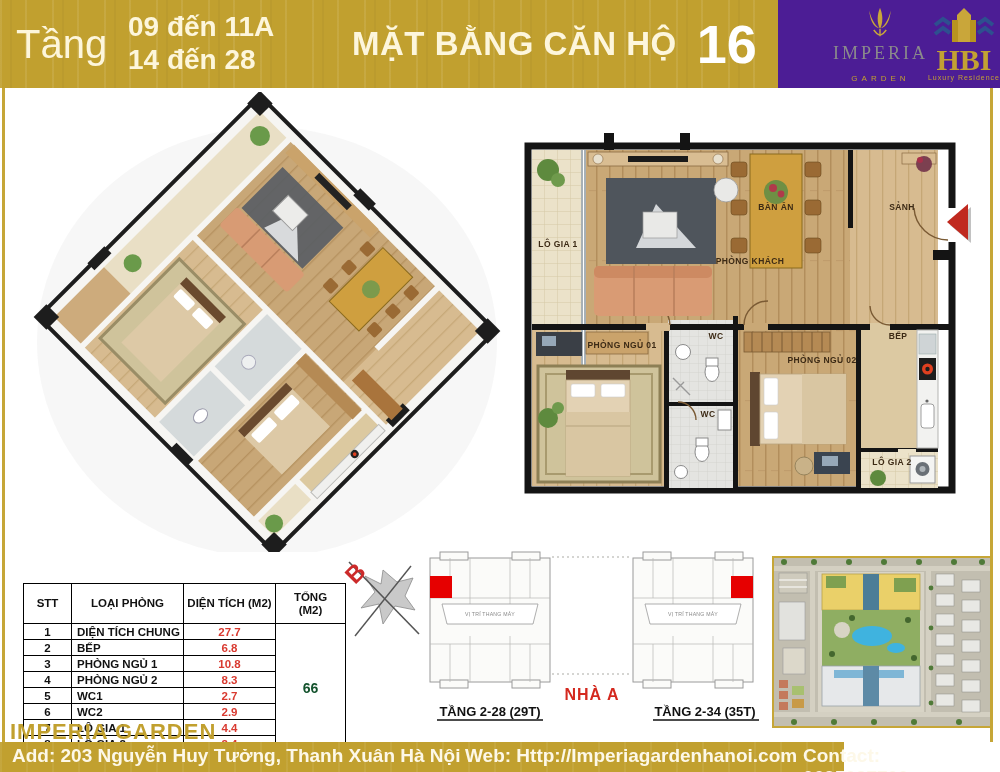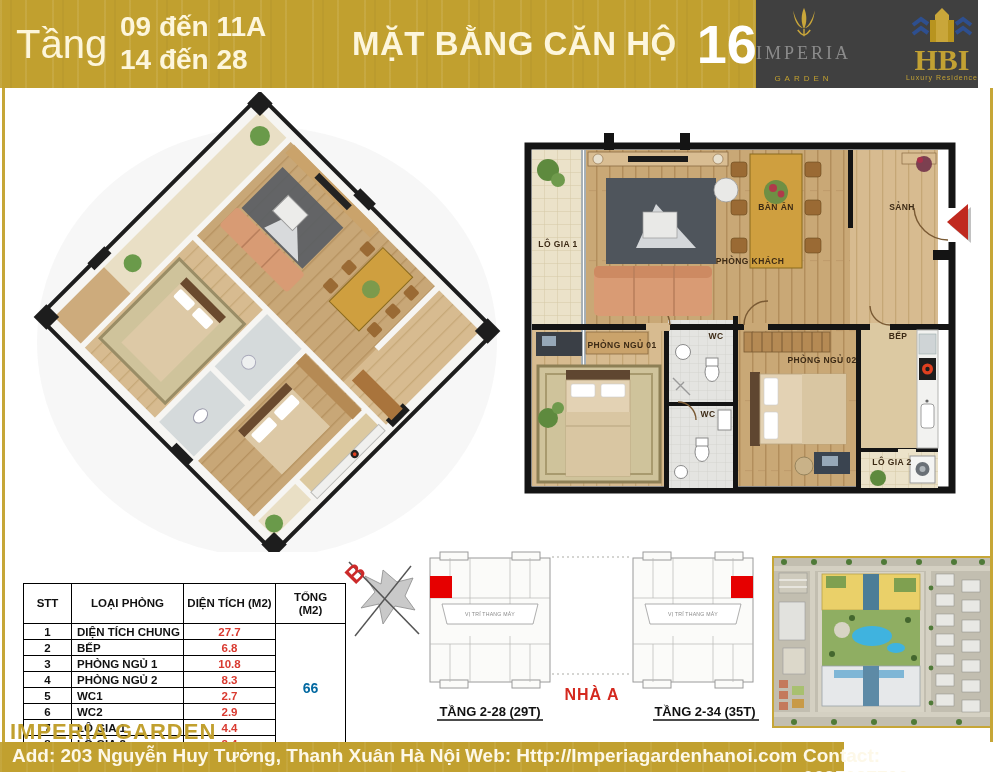--- a/index.html
+++ b/index.html
@@ -14,32 +14,32 @@
     position:absolute; left:0; top:0; width:778px; height:88px;
     background:
       repeating-linear-gradient(90deg, rgba(255,255,255,.09) 0 2px, transparent 2px 25px, rgba(255,255,255,.09) 25px 27px, transparent 27px 52px),
       repeating-linear-gradient(90deg, transparent 0 10px, rgba(0,0,0,.03) 10px 12px, transparent 12px 52px),
       #c1a02f;
   }
   .tang-word {
     position:absolute; left:16px; top:22px; font-size:40px; color:#fdf6dc;
   }
   .tang-range {
-    position:absolute; left:120px; top:10px; font-size:28px; line-height:33px;
+    position:absolute; left:128px; top:10px; font-size:28px; line-height:33px;
     color:#fdf6dc; font-weight:bold;
   }
   .hdr-title-row {
     position:absolute; left:352px; top:0; height:88px; display:flex;
     align-items:center; gap:20px;
   }
   .hdr-title { font-size:33px; font-weight:bold; color:#fdf6dc; letter-spacing:.5px; }
   .hdr-unit  { font-size:54px; font-weight:bold; color:#ffffff; }
   .hdr-logos {
-    position:absolute; left:756px; top:0; width:222px; height:88px; background:#404040;
-    display:flex; align-items:center; justify-content:space-between;
+    position:absolute; left:778px; top:0; width:222px; height:88px; background:#4c1d95;
+    display:flex; align-items:center; justify-content:flex-end;
   }
   .logo-imperia { text-align:center; }
   .logo-imperia .nm { font-family:"Liberation Serif", serif; font-size:18px; letter-spacing:3px; color:#8b8b8b; margin-top:1px; }
   .logo-imperia .sb { font-size:8px; letter-spacing:4px; color:#c1a02f; font-weight:normal; margin-top:10px; }
   .logo-hbi { text-align:center; }
   .logo-hbi .nm { font-family:"Liberation Serif", serif; font-size:30px; font-weight:bold; color:#c2a133; line-height:28px; }
   .logo-hbi .sb { font-size:7px; color:#c2a133; letter-spacing:1px; }
   
   .edge-line { position:absolute; top:88px; height:654px; width:3px; background:#c6a637; }
   .edge-line.left  { left:2px; }
@@ -50,21 +50,21 @@
   .roomlbl { font-family:"Liberation Sans", sans-serif; font-size:8.5px; font-weight:bold;
              fill:#3c2a15; letter-spacing:.4px; }
   
   .area-table { position:absolute; left:23px; top:557px; border-collapse:collapse;
                 font-size:11.5px; color:#111;margin-top:26px; }
   .area-table th, .area-table td { border:1.6px solid #000; text-align:center; padding:0 3px; }
   .area-table th { height:40px; font-size:11.5px; line-height:13px; }
   .area-table td { height:16px; font-weight:bold; }
   .area-table td.room { text-align:left; padding-left:5px; }
   .area-table td.val  { color:#d93a30; }
-  .area-table td.total{ color:#0369a1; font-size:14px; }
+  .area-table td.total{ color:#14532d; font-size:14px; }
   .c-stt  { width:48px; } .c-room { width:112px; } .c-area { width:92px; } .c-tot { width:70px; }
   
   .keyplans { position:absolute; left:335px; top:548px; }
   .kp-caption { font-size:13px; font-weight:bold; fill:#111; }
   .kp-nha { font-size:16px; font-weight:bold; fill:#d4291f; letter-spacing:1px; }
   .kp-lift { font-size:5.2px; fill:#8a8a8a; letter-spacing:.2px; }
   .compass-b { font-size:24px; font-weight:bold; fill:#cc2a2a; }
   
   .siteplan { position:absolute; left:772px; top:556px; width:220px; height:172px;
               border:2px solid #c6a637; background:#c2beb0; }

